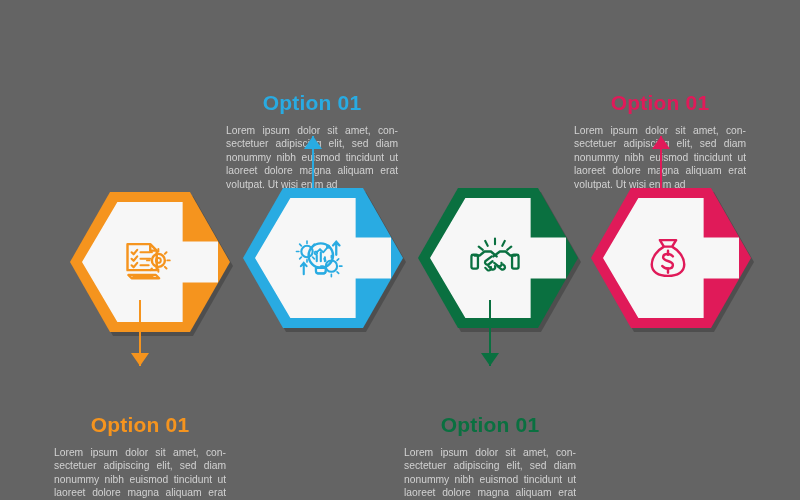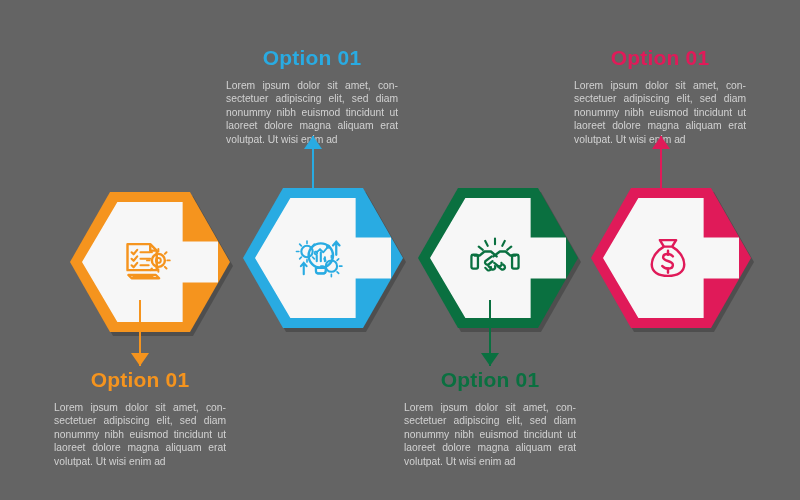--- a/index.html
+++ b/index.html
@@ -126,20 +126,21 @@
     font-size: 10.3px;
     line-height: 13.4px;
     color: #d2d2d2;
     text-align: justify;
     margin: 0;
     padding: 0 2px;
   }
   .text-block {
     position: absolute;
     width: 176px;
+    margin-top: 45px;
   }
 </style>
 </head>
 <body style="background: rgb(100, 100, 100);">
 
 <div id="canvas">
 
   <div class="hex-wrap" style="left:70px; top:192px;">
     <div class="hex-shadow"></div>
     <div class="hex-outer" id="hex-outer-1" style="background: rgb(245, 148, 30);"></div>

